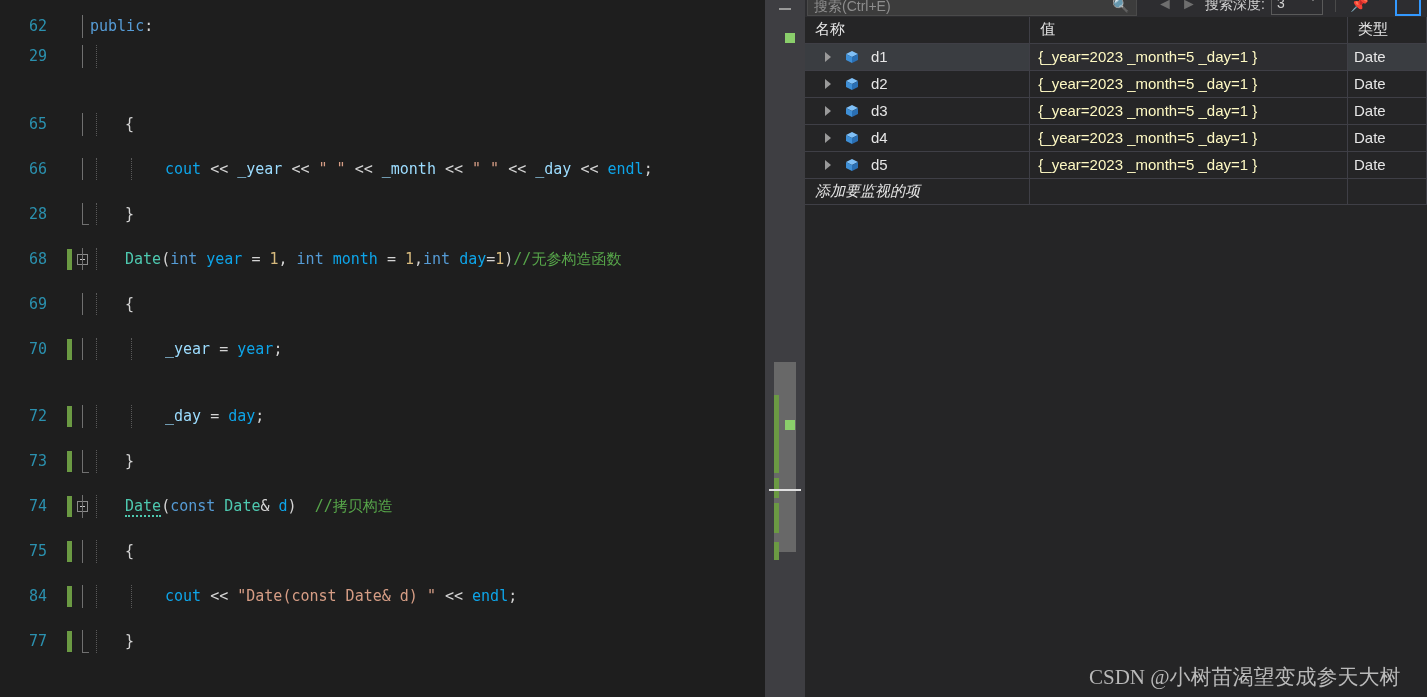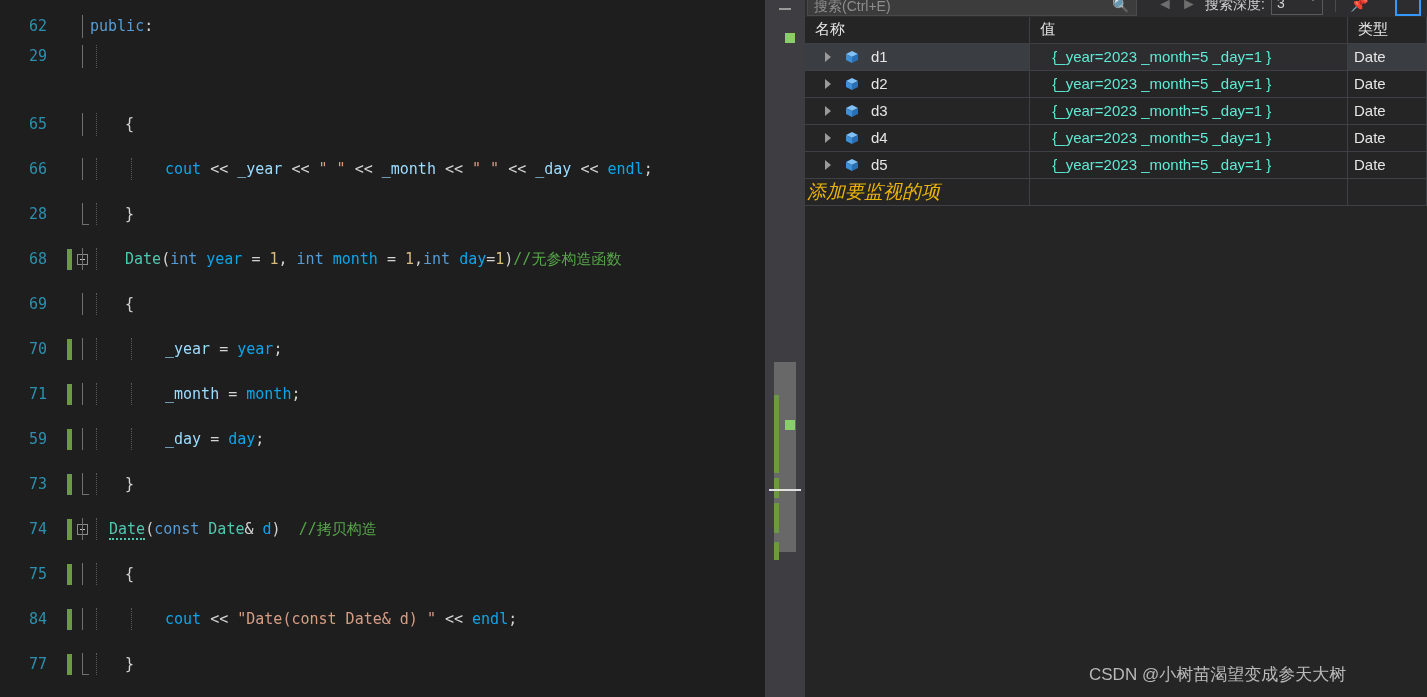--- a/index.html
+++ b/index.html
@@ -220,38 +220,38 @@
     border-left: 6px solid #9a9a9a;
   }
   .cube-icon {
     position: absolute; left: 40px; top: 6px;
     width: 14px; height: 13px;
   }
   .var-label {
     margin-left: 48px; color: #e6e6e6; font-size: 15px;
   }
   .value-text {
-    display: block; padding-left: 22px;
-    color: #5eead4; font-size: 15px;
+    display: block; padding-left: 8px;
+    color: #fef9c3; font-size: 15px;
   }
   .type-text {
     display: block; padding-left: 6px;
     color: #e6e6e6; font-size: 15px;
   }
   .add-watch-text {
-    display: block; padding-left: 2px;
-    color: #eab308; font-style: italic; font-size: 19px;
+    display: block; padding-left: 10px;
+    color: #e5e5e5; font-style: italic; font-size: 15px;
   }
 
   
   #watermark {
     position: absolute; left: 1089px; top: 663px;
     color: #b9b9b9;
-    font-size: 17px;
-    font-family: Liberation Sans, sans-serif;
+    font-size: 21px;
+    font-family: Liberation Serif, serif;
     white-space: nowrap;
   }
 </style>
 </head>
 <body>
 
 <div id="root">
 
   <div id="editor">
 
@@ -308,31 +308,23 @@
 
     <div class="code-line" style="top:180px">
       <span class="ln">70</span>
       <span class="changebar"></span>
       <span class="bracketline" style="left:82px"></span>
       <span class="vguide" style="left:96px"></span>
       <span class="vguide" style="left:131px"></span>
       <span class="code-text" style="left:165px"><span class="var">_year</span> <span class="punc">=</span> <span class="plain">year</span><span class="punc">;</span></span>
     </div>
 
-    <div class="code-line" style="top:202.5px">
-      <span class="ln">71</span>
-      <span class="changebar"></span>
-      <span class="bracketline" style="left:82px"></span>
-      <span class="vguide" style="left:96px"></span>
-      <span class="vguide" style="left:131px"></span>
-      <span class="code-text" style="left:165px"><span class="var">_month</span> <span class="punc">=</span> <span class="plain">month</span><span class="punc">;</span></span>
-    </div>
 
     <div class="code-line" style="top:225px">
-      <span class="ln">59</span>
+      <span class="ln">72</span>
       <span class="changebar"></span>
       <span class="bracketline" style="left:82px"></span>
       <span class="vguide" style="left:96px"></span>
       <span class="vguide" style="left:131px"></span>
       <span class="code-text" style="left:165px"><span class="var">_day</span> <span class="punc">=</span> <span class="plain">day</span><span class="punc">;</span></span>
     </div>
 
     <div class="code-line" style="top:247.5px">
       <span class="ln">73</span>
       <span class="changebar"></span>
@@ -340,21 +332,21 @@
       <span class="vguide" style="left:96px"></span>
       <span class="code-text" style="left:125px"><span class="brace">}</span></span>
     </div>
 
     <div class="code-line" style="top:270px">
       <span class="ln">74</span>
       <span class="changebar"></span>
       <span class="fold"></span>
       <span class="bracketline" style="left:82px"></span>
       <span class="vguide" style="left:96px"></span>
-      <span class="code-text" style="left:109px"><span class="type squig">Date</span><span class="punc">(</span><span class="kw">const</span> <span class="type">Date</span><span class="punc">&amp;</span> <span class="plain">d</span><span class="punc">)</span>  <span class="cmt">//拷贝构造</span></span>
+      <span class="code-text" style="left:125px"><span class="type squig">Date</span><span class="punc">(</span><span class="kw">const</span> <span class="type">Date</span><span class="punc">&amp;</span> <span class="plain">d</span><span class="punc">)</span>  <span class="cmt">//拷贝构造</span></span>
     </div>
 
     <div class="code-line" style="top:292.5px">
       <span class="ln">75</span>
       <span class="changebar"></span>
       <span class="bracketline" style="left:82px"></span>
       <span class="vguide" style="left:96px"></span>
       <span class="code-text" style="left:125px"><span class="brace">{</span></span>
     </div>
 

